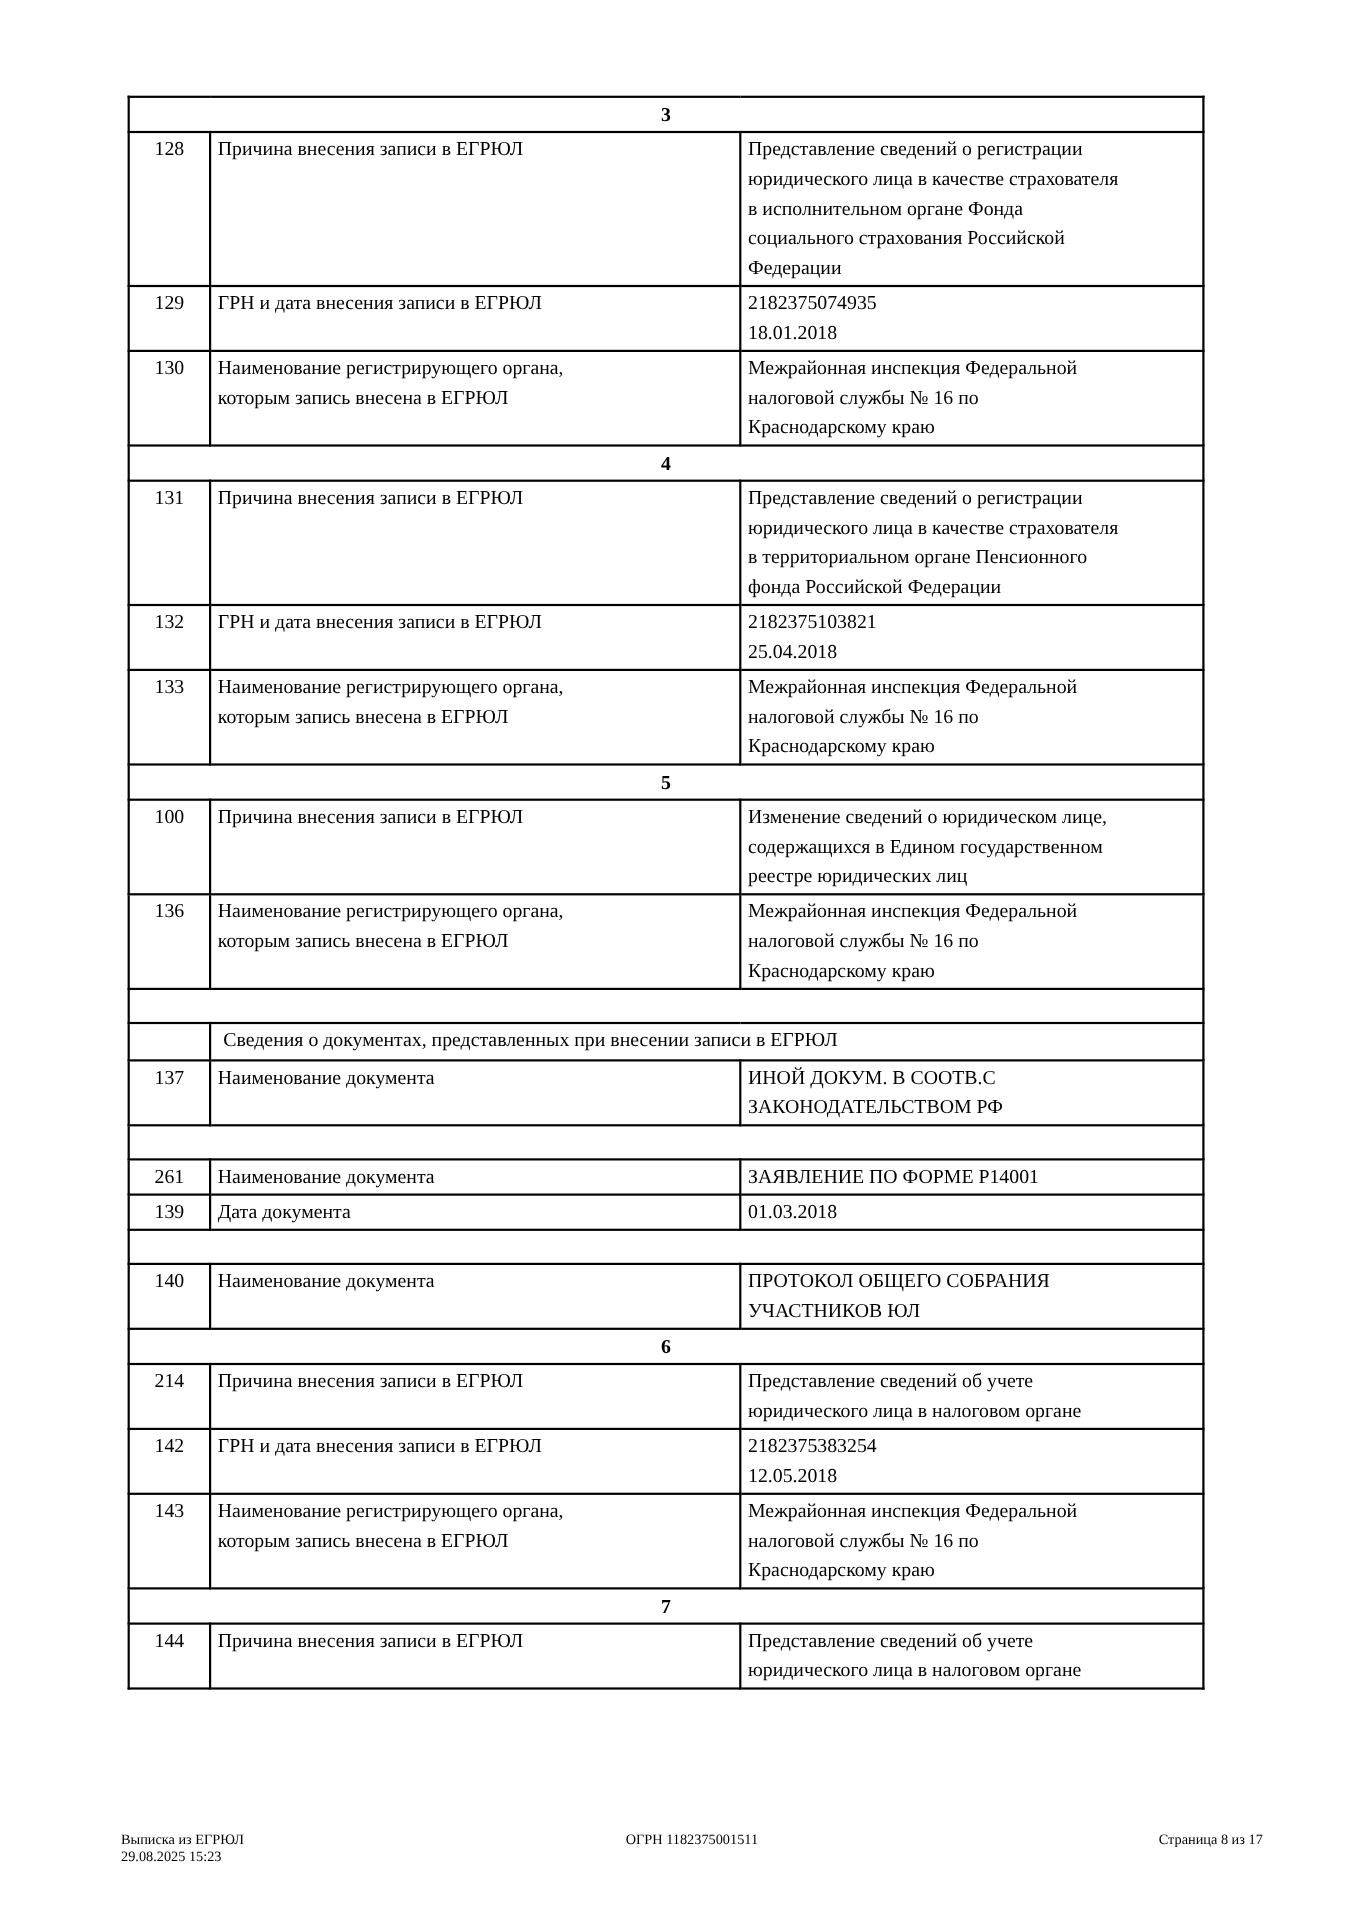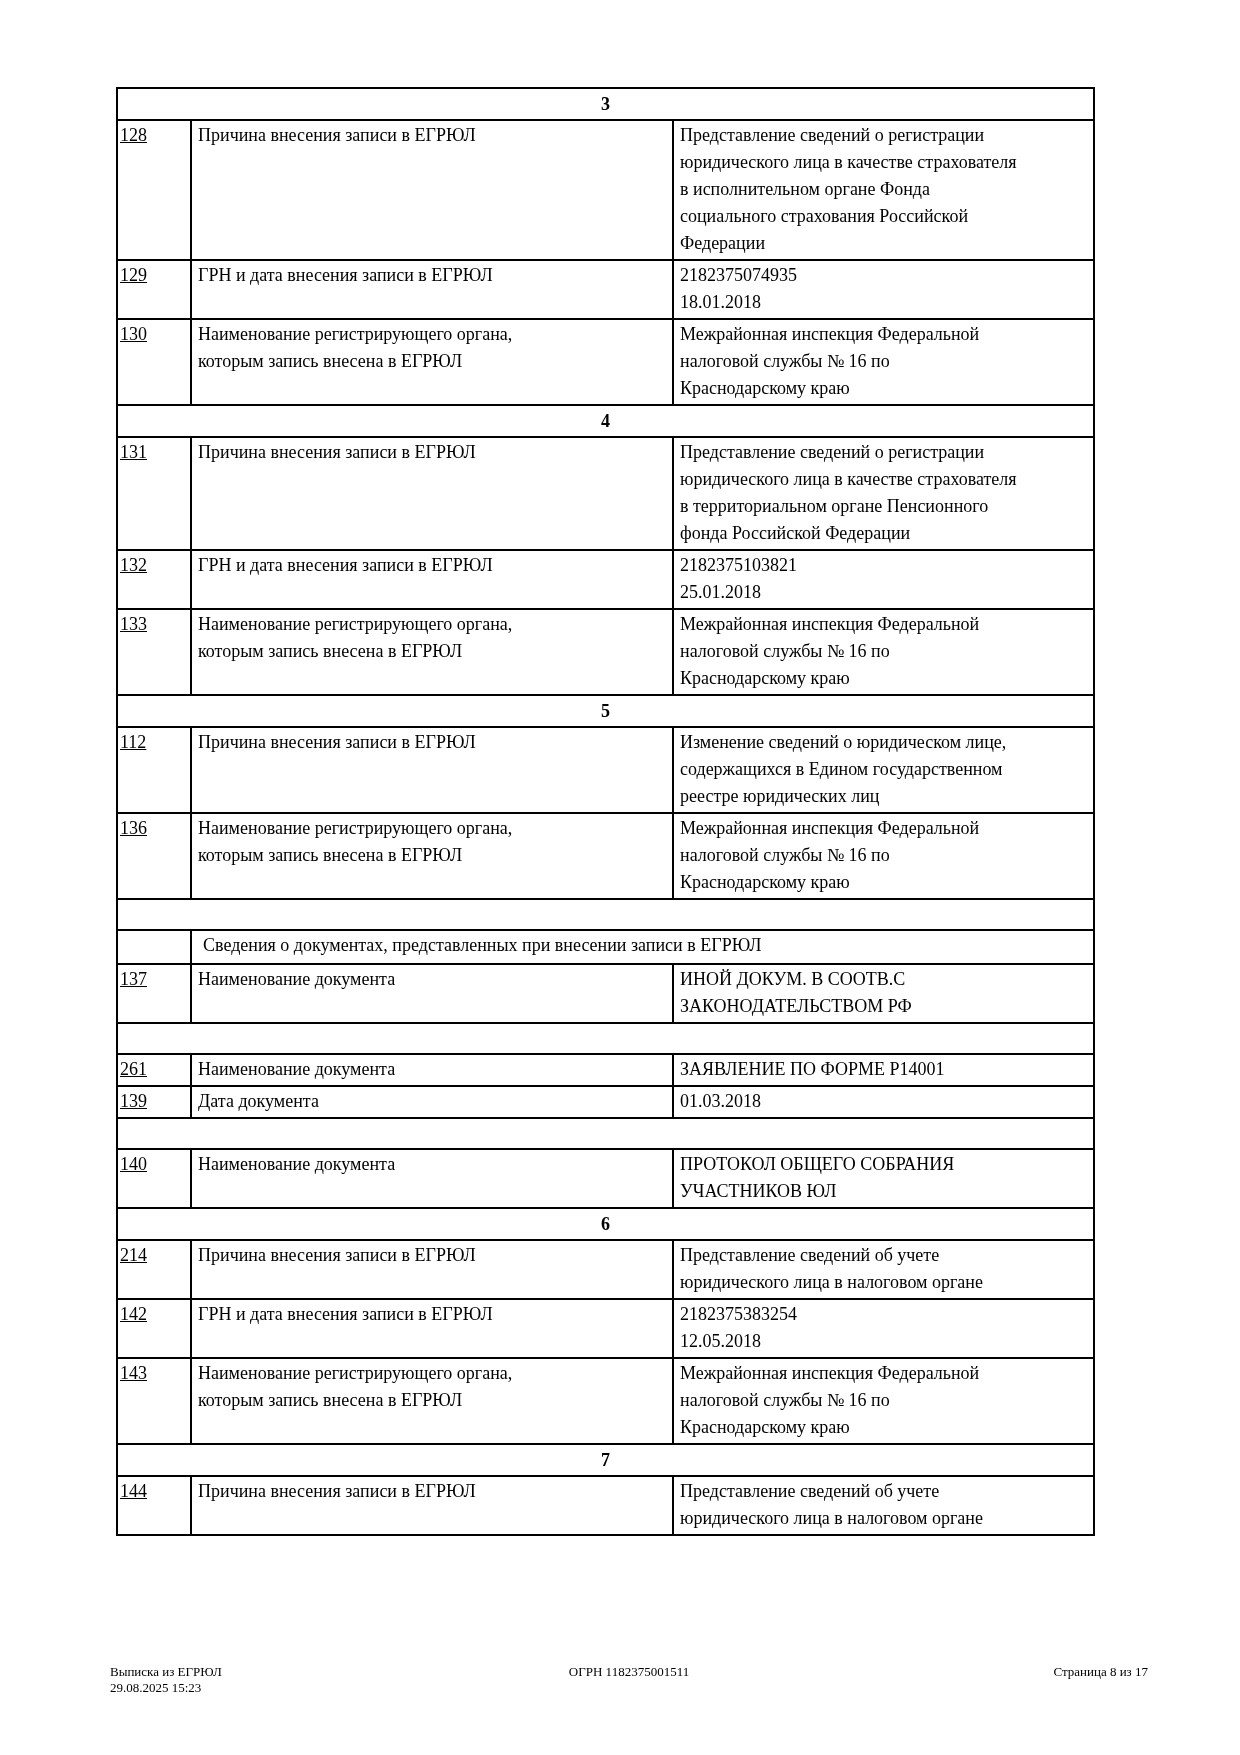--- a/index.html
+++ b/index.html
@@ -30,22 +30,22 @@
   .doc-table col.c-field { width: 482px; }
   .doc-table col.c-value { width: 421px; }
   .doc-table td {
     border: 2px solid #000000;
     vertical-align: top;
     padding: 1px 6px 2px 6px;
     white-space: pre-line;
     overflow: hidden;
   }
   .doc-table td.num-cell {
+    text-align: center;
     padding: 1px 2px 2px 2px;
-    text-decoration: underline;
   }
   .doc-table td.section-cell {
     text-align: center;
     font-weight: bold;
     vertical-align: middle;
     height: 30px;
     padding: 0;
     white-space: normal;
   }
   .doc-table td.spacer-cell {
@@ -116,35 +116,35 @@
         <td class="field-cell">Причина внесения записи в ЕГРЮЛ</td>
         <td class="value-cell">Представление сведений о регистрации
 юридического лица в качестве страхователя
 в территориальном органе Пенсионного
 фонда Российской Федерации</td>
       </tr>
       <tr>
         <td class="num-cell">132</td>
         <td class="field-cell">ГРН и дата внесения записи в ЕГРЮЛ</td>
         <td class="value-cell">2182375103821
-25.01.2018</td>
+25.04.2018</td>
       </tr>
       <tr>
         <td class="num-cell">133</td>
         <td class="field-cell">Наименование регистрирующего органа,
 которым запись внесена в ЕГРЮЛ</td>
         <td class="value-cell">Межрайонная инспекция Федеральной
 налоговой службы № 16 по
 Краснодарскому краю</td>
       </tr>
       <tr>
         <td colspan="3" class="section-cell">5</td>
       </tr>
       <tr>
-        <td class="num-cell">112</td>
+        <td class="num-cell">100</td>
         <td class="field-cell">Причина внесения записи в ЕГРЮЛ</td>
         <td class="value-cell">Изменение сведений о юридическом лице,
 содержащихся в Едином государственном
 реестре юридических лиц</td>
       </tr>
       <tr>
         <td class="num-cell">136</td>
         <td class="field-cell">Наименование регистрирующего органа,
 которым запись внесена в ЕГРЮЛ</td>
         <td class="value-cell">Межрайонная инспекция Федеральной

